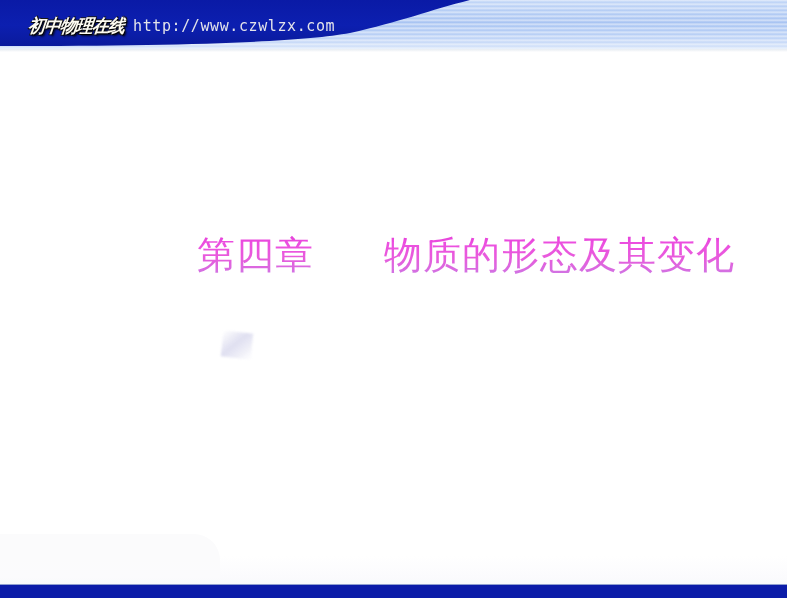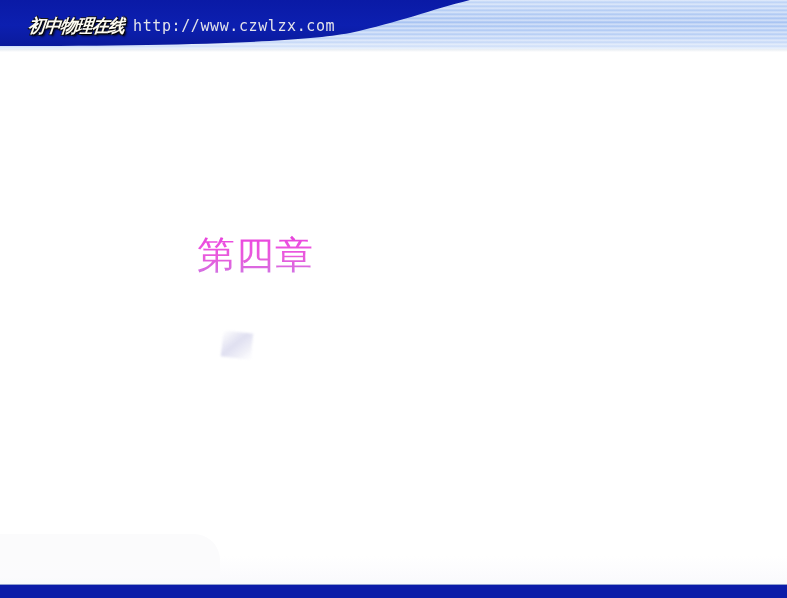--- a/index.html
+++ b/index.html
@@ -195,18 +195,19 @@
   </div>
   <div class="header-underline"></div>
 
   <div class="decor-swoosh"></div>
   <div class="decor-panel"></div>
   <div class="decor-wash"></div>
 
   <div class="title-line">
     <span class="title-seg">第四章</span>
     <span class="title-gap"></span>
+    <span class="title-seg">物质的形态及其变化</span>
   </div>
 
   <div class="footer-hair"></div>
   <div class="footer-bar"></div>
 
 </div>
 
 </body></html>

